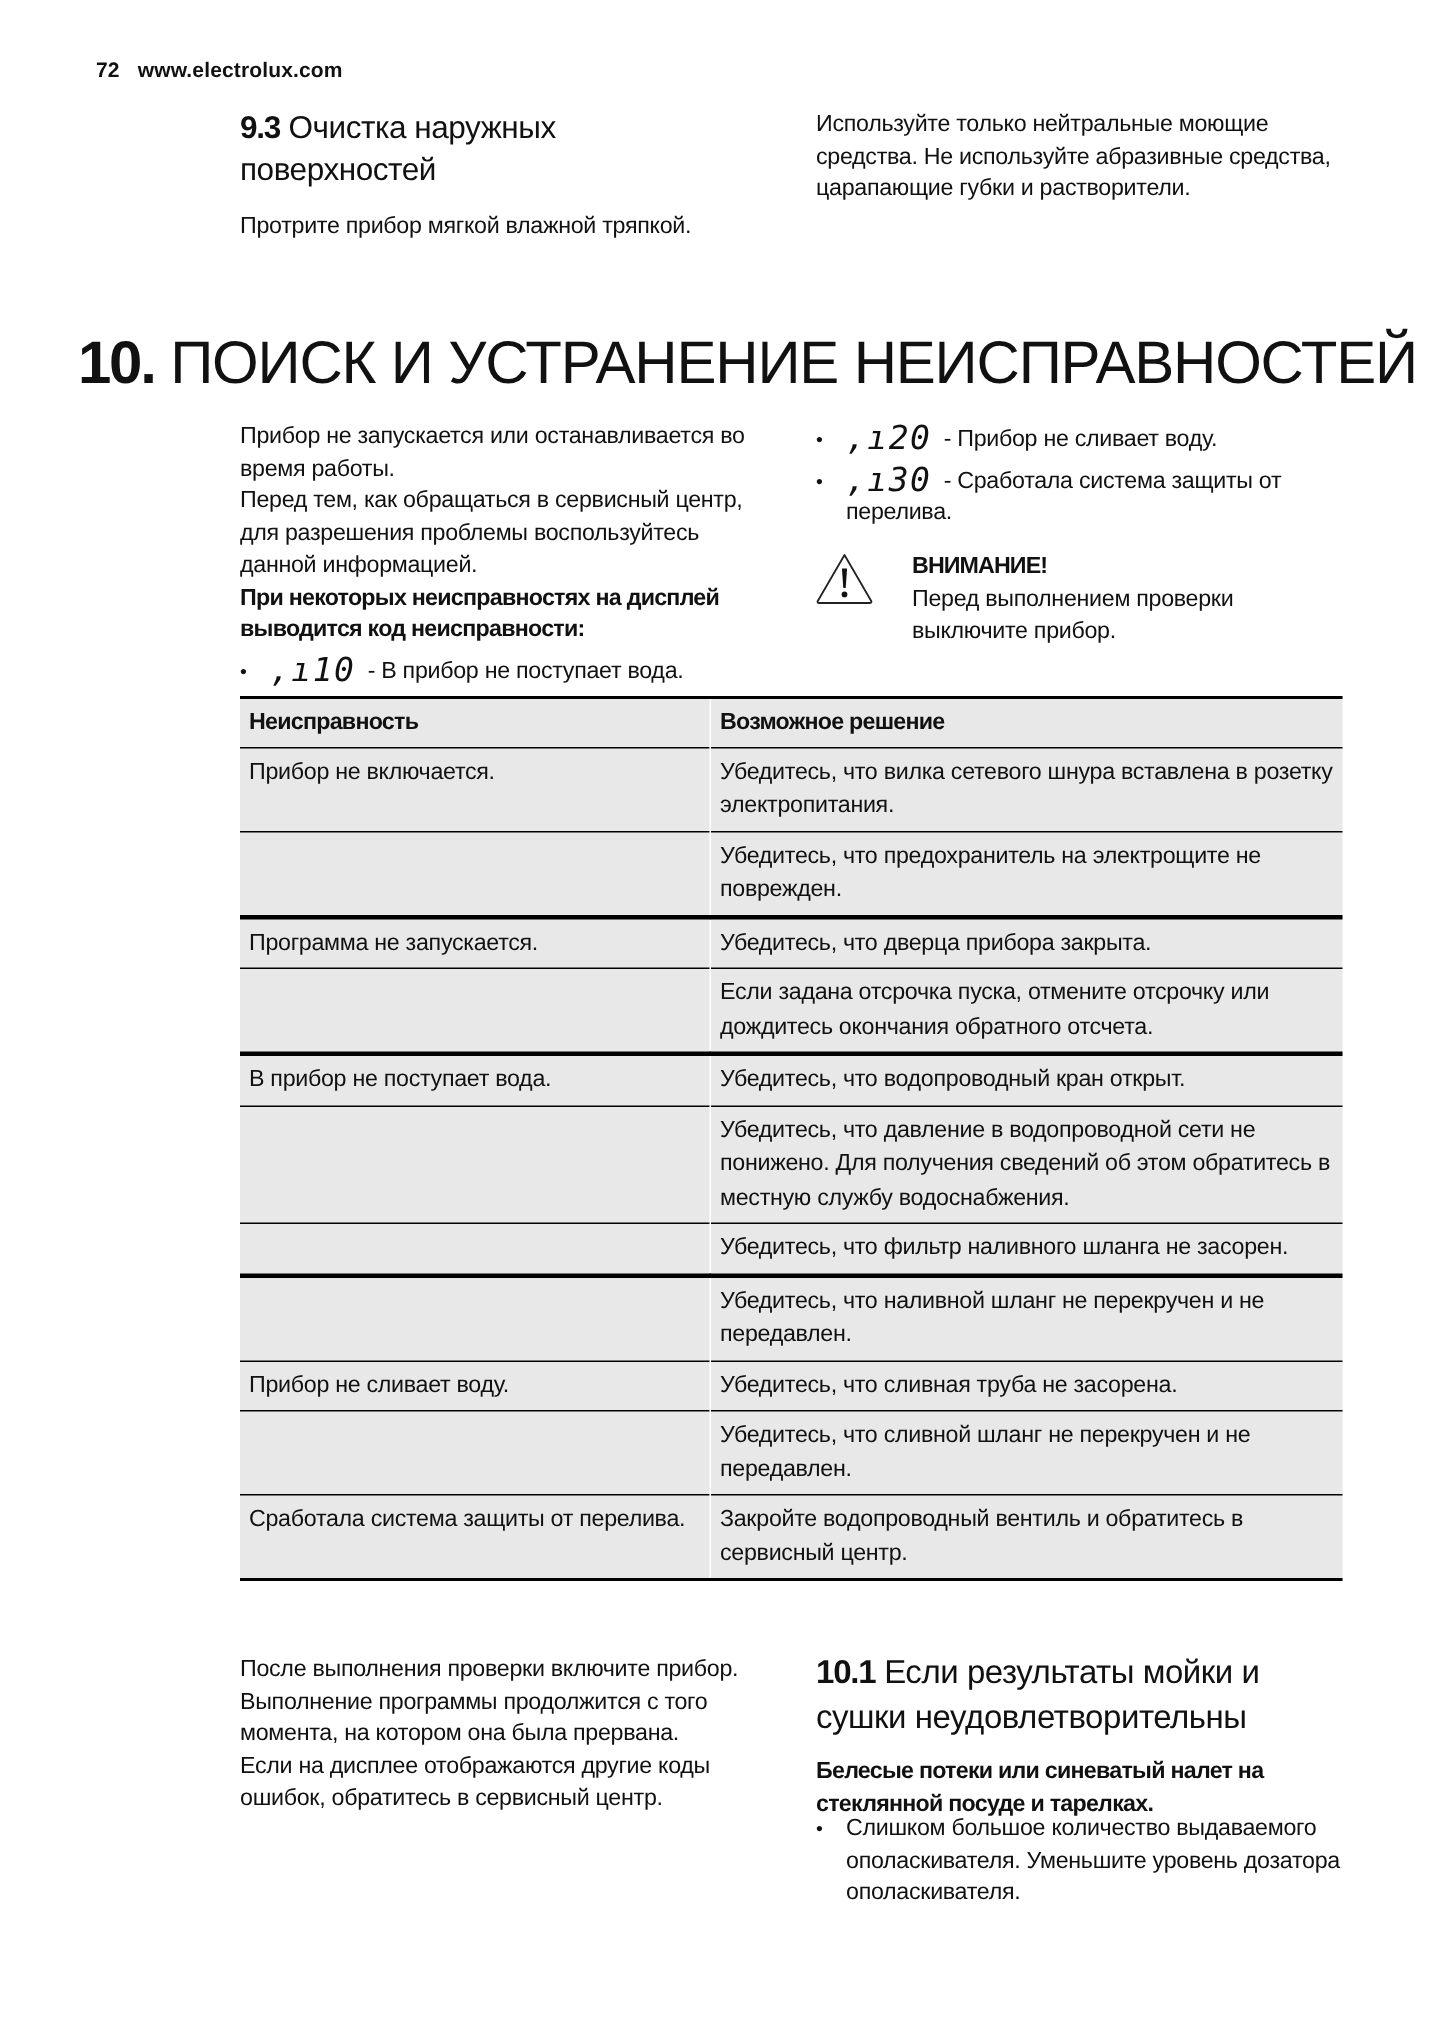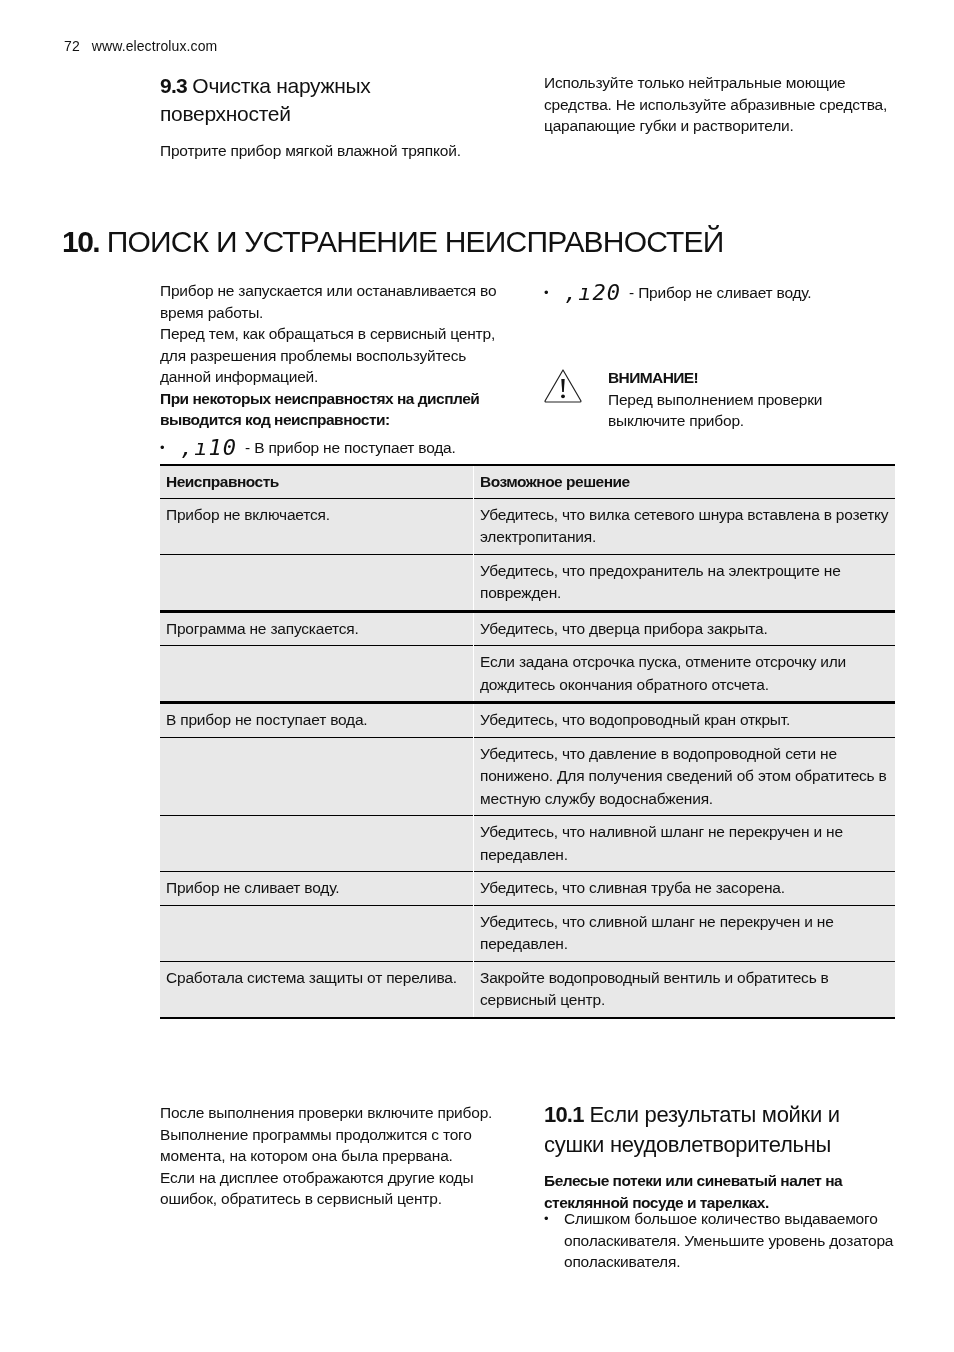--- a/index.html
+++ b/index.html
@@ -1,27 +1,27 @@
 <!DOCTYPE html>
 <html><head>
   <meta charset="utf-8">
   <style>
     html, body { margin: 0; padding: 0; background: #ffffff; }
     body {
       width: 954px; height: 1352px; position: relative; overflow: hidden;
       font-family: "Liberation Sans", sans-serif; color: #111;
     }
     .abs { position: absolute; }
-    .pagehdr { left: 64px; top: 38px; font-size: 14px; font-weight: normal; letter-spacing: 0.1px; }
+    .pagehdr { left: 64px; top: 38px; font-size: 14px; font-weight: bold; letter-spacing: 0.1px; }
     .pagehdr .num { margin-right: 12px; }
     .h2 { font-size: 21px; line-height: 28px; font-weight: normal; letter-spacing: -0.3px; }
     .h2 .n { font-weight: bold; letter-spacing: -0.8px; }
     .body { font-size: 15.5px; line-height: 21.5px; letter-spacing: -0.2px; }
     .bold { font-weight: bold; letter-spacing: -0.5px; }
-    .h1 { left: 62px; top: 222px; font-size: 30px; line-height: 40px; letter-spacing: -0.8px; }
+    .h1 { left: 52px; top: 222px; font-size: 40px; line-height: 40px; letter-spacing: -0.8px; }
     .h1 .n { font-weight: bold; letter-spacing: -1.5px; }
     .bullet { position: relative; padding-left: 20px; }
     .bullet::before { content: "•"; position: absolute; left: 0; top: 0; font-size: 13px; }
     .code {
       display: inline-block; font-style: italic; font-size: 22px; line-height: 18px;
       letter-spacing: 1px; margin-right: 4px; vertical-align: -2px;
       font-family: "DejaVu Sans Mono", monospace; font-weight: lighter;
     }
     table.tbl {
       position: absolute; left: 160px; top: 464px; width: 735px;
@@ -66,20 +66,24 @@
     <span class="code">,ı10</span>
     <span>- В прибор не поступает вода.</span>
   </div>
 </div>
 
 <div class="abs body" style="left:544px; top:282px; width:350px;">
   <div class="bullet">
     <span class="code">,ı20</span>
     <span>- Прибор не сливает воду.</span>
   </div>
+  <div class="bullet" style="margin-top:6px;">
+    <span class="code">,ı30</span>
+    <span>- Сработала система защиты от перелива.</span>
+  </div>
 </div>
 
 <svg class="abs warn-icon" viewBox="0 0 40 36">
   <path d="M20 2 L38 33 Q38 34 37 34 L3 34 Q2 34 2 33 Z" fill="none" stroke="#222" stroke-width="1.2" stroke-linejoin="round"></path>
   <path d="M18.3 11 L21.7 11 L20.8 24 L19.2 24 Z" fill="#111"></path>
   <circle cx="20" cy="28.3" r="1.9" fill="#111"></circle>
 </svg>
 <div class="abs body" style="left:608px; top:367px; width:290px;">
   <div class="bold" style="letter-spacing:-0.6px;">ВНИМАНИЕ!</div>
   <div>Перед выполнением проверки выключите прибор.</div>
@@ -110,20 +114,24 @@
         <td>Если задана отсрочка пуска, отмените отсрочку или дождитесь окончания обратного отсчета.</td>
       </tr>
     <tr>
         <td class="c1">В прибор не поступает вода.</td>
         <td>Убедитесь, что водопроводный кран открыт.</td>
       </tr>
     <tr>
         <td class="c1"></td>
         <td>Убедитесь, что давление в водопроводной сети не понижено. Для получения сведений об этом обратитесь в местную службу водоснабжения.</td>
       </tr>
+    <tr class="grp">
+        <td class="c1"></td>
+        <td>Убедитесь, что фильтр наливного шланга не засорен.</td>
+      </tr>
     <tr>
         <td class="c1"></td>
         <td>Убедитесь, что наливной шланг не перекручен и не передавлен.</td>
       </tr>
     <tr>
         <td class="c1">Прибор не сливает воду.</td>
         <td>Убедитесь, что сливная труба не засорена.</td>
       </tr>
     <tr>
         <td class="c1"></td>

